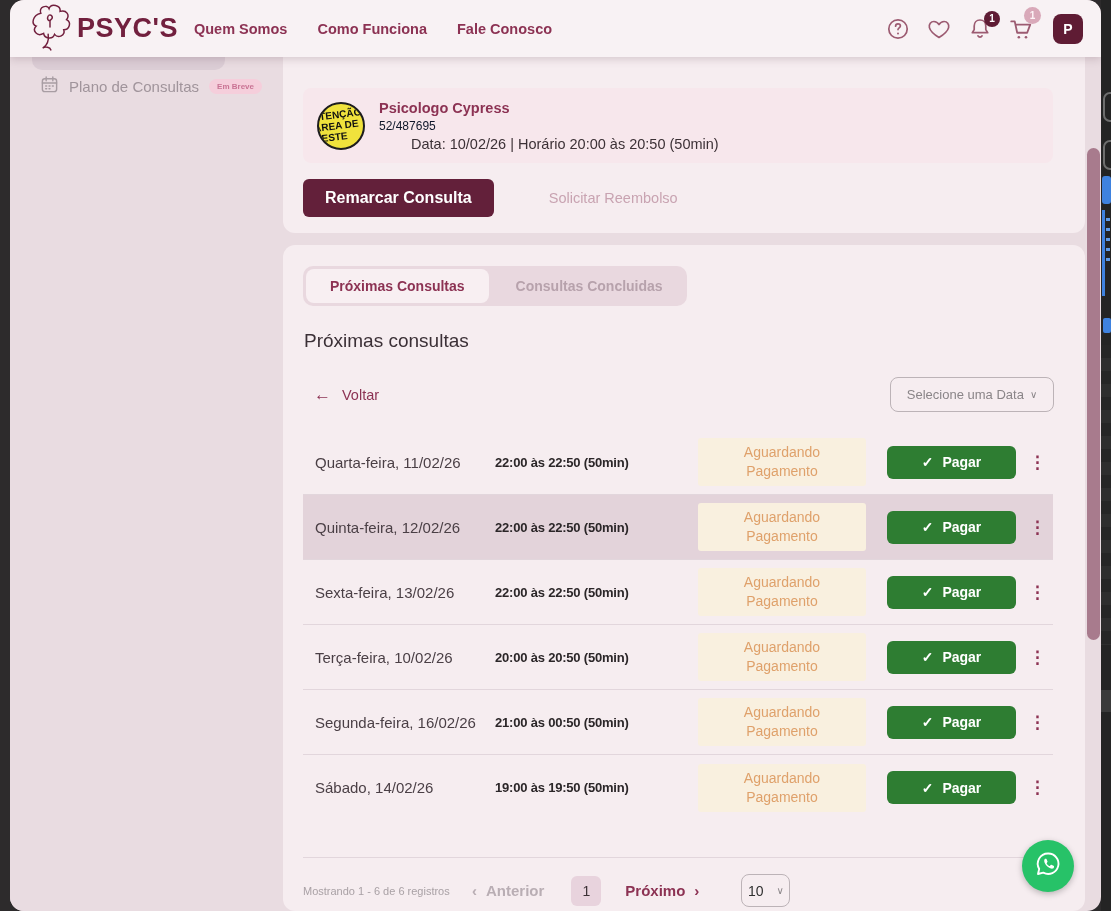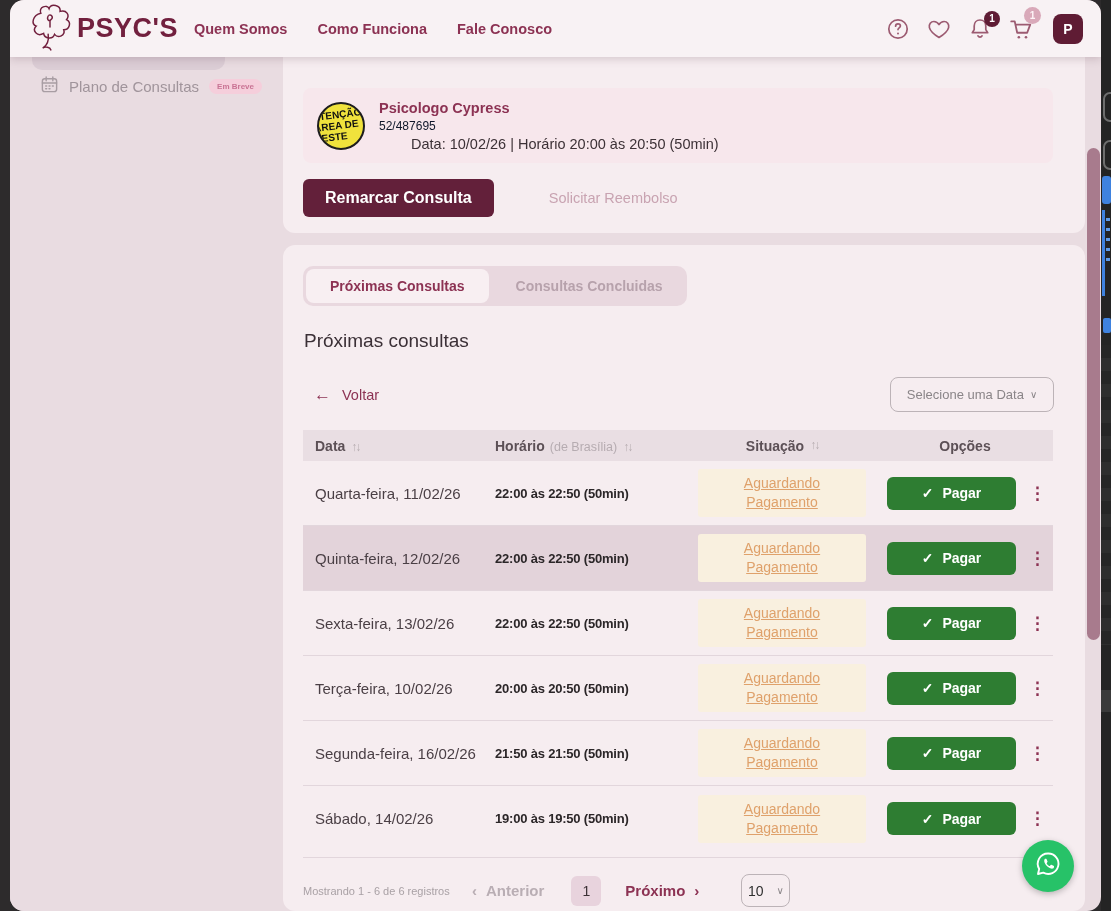--- a/index.html
+++ b/index.html
@@ -84,21 +84,21 @@
   .c4 { flex:1; display:flex; align-items:center; }
   .thead .c4 { justify-content:center; }
   .sort { color:#b6acb1; font-size:12px; margin-left:6px; letter-spacing:-2px; font-weight:normal; }
   .hnote { color:#b6acb1; font-size:12.5px; font-weight:normal; margin-left:5px; }
   .trow { display:flex; align-items:center; height:65px; border-bottom:1px solid #e2d6dc; }
   .trow:last-child { border-bottom:none; }
   .trow.highlight { background:#e3d3da; }
   .cell-date { font-size:15px; color:#4a3f45; }
   .cell-time { font-size:13px; font-weight:bold; color:#2b2628; letter-spacing:-.2px; }
   .status-badge { width:168px; min-height:48px; background:#f9f0df; color:#dfa16b; font-size:14px;
-    display:flex; align-items:center; justify-content:center; text-align:center; line-height:1.35; border-radius:3px; padding:4px 14px;text-decoration:underline; }
+    display:flex; align-items:center; justify-content:center; text-align:center; line-height:1.35; border-radius:3px; padding:4px 14px; }
   .pay-btn { width:129px; height:33px; margin-left:10px; background:#2e7d32; color:#fff; border:none; border-radius:6px;
     font-size:14px; font-weight:600; display:flex; align-items:center; justify-content:center; gap:9px; cursor:pointer; }
   .kebab { margin-left:13px; color:#8c3253; font-size:17px; font-weight:bold; cursor:pointer; }
 
   
   .tfooter { position:absolute; top:612px; left:20px; width:750px; border-top:1px solid #e2d6dc;
     display:flex; align-items:center; padding-top:16px; }
   .records { color:#a9a1a5; font-size:11px; width:169px; }
   .prev { color:#b9aeb4; font-size:15px; font-weight:600; display:flex; gap:9px; align-items:center; cursor:pointer; }
   .page-box { margin-left:27px; width:30px; height:30px; background:#e8d3dd; border-radius:6px; color:#3c3136;
@@ -232,31 +232,20 @@
         <span class="arr">←</span>
         <span>Voltar</span>
       </div>
 
       <div class="date-select">
         <span>Selecione uma Data</span>
         <span class="chev">∨</span>
       </div>
 
       <div class="table">
-        <div class="thead">
-          <div class="c1"><span>Data</span><span class="sort">↑↓</span></div>
-          <div class="c2"><span>Horário</span><span class="hnote">(de Brasília)</span><span class="sort">↑↓</span></div>
-          <div class="c3">
-              <span>Situação</span>
-              <span class="sort">↑↓</span>
-            </div>
-          <div class="c4">
-              <span>Opções</span>
-            </div>
-        </div>
 
         <div class="trow">
           <div class="c1 cell-date">Quarta-feira, 11/02/26</div>
           <div class="c2 cell-time">22:00 às 22:50 (50min)</div>
           <div class="c3">
               <span class="status-badge">Aguardando Pagamento</span>
             </div>
           <div class="c4">
             <button class="pay-btn">
                 <span>✓</span>
@@ -306,21 +295,21 @@
             <button class="pay-btn">
                 <span>✓</span>
                 <span>Pagar</span>
               </button>
             <span class="kebab">⋮</span>
           </div>
         </div>
 
         <div class="trow">
           <div class="c1 cell-date">Segunda-feira, 16/02/26</div>
-          <div class="c2 cell-time">21:50 às 21:50 (50min)</div>
+          <div class="c2 cell-time">21:00 às 00:50 (50min)</div>
           <div class="c3">
               <span class="status-badge">Aguardando Pagamento</span>
             </div>
           <div class="c4">
             <button class="pay-btn">
                 <span>✓</span>
                 <span>Pagar</span>
               </button>
             <span class="kebab">⋮</span>
           </div>

